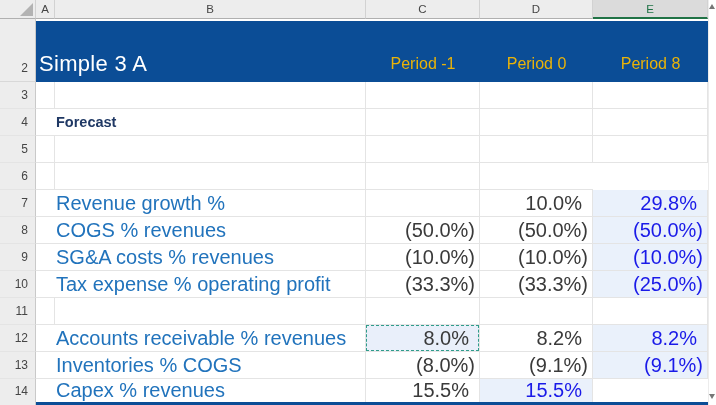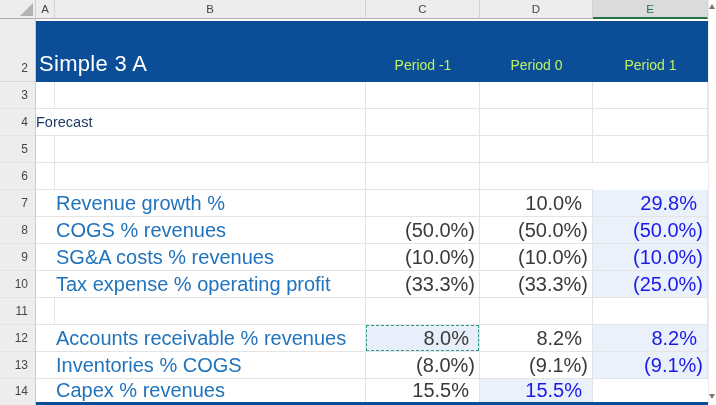--- a/index.html
+++ b/index.html
@@ -33,33 +33,33 @@
   }
   .rh-band { align-items:flex-end; padding-bottom:6px; }
 
   
   .band-row { height:63px; }
   .band {
     grid-column:2/7; margin-top:2px; background:#0B4D96;
     display:grid; grid-template-columns:330px 114px 113px 115px; align-items:end;
   }
   .band-title { color:#fff; font-size:22px; font-weight:300; padding:0 0 5px 3px; letter-spacing:.3px; }
-  .band-period { color:#bef264; font-size:14px; text-align:center; padding-bottom:9px; }
+  .band-period { color:#eab308; font-size:16px; text-align:center; padding-bottom:9px; }
 
   
   .body { height:27px; }
   .body.last { height:23px; }
   .body > div { border-bottom:1px solid #E4E4E4; }
   .body.last > div { border-bottom:none; }
   .lbl {
     grid-column:2/4; border-right:1px solid #E4E4E4;
     display:flex; align-items:center; font-size:20px; white-space:nowrap; overflow:visible;
   }
   .lbl.assump { color:#2173BC; padding-left:20px; }
-  .lbl.section { color:#1F3864; font-weight:normal; padding-left:0; font-size:14.5px;text-align:right; }
+  .lbl.section { color:#1F3864; font-weight:bold; padding-left:20px; font-size:14.5px;text-align:right; }
   .lbl.empty {
     background:linear-gradient(to right, transparent 18px, #E4E4E4 18px, #E4E4E4 19px, transparent 19px);
   }
   .v {
     border-right:1px solid #E4E4E4; font-size:20px; color:#3A3A3A; white-space:pre;
     display:flex; align-items:center; justify-content:flex-end; padding-right:4px;
   }
   .v.pos { padding-right:10px; }
   .v.input { background:#EAF1FB; color:#1A1AE8; }
   .v.copy-sel { background:#E9EFFA; position:relative; }
@@ -100,21 +100,21 @@
     <div class="sel">E</div>
     <div class="sg"></div>
   </div>
 
   <div class="row band-row">
     <div class="rh rh-band">2</div>
     <div class="band">
       <div class="band-title">Simple 3 A</div>
       <div class="band-period">Period -1</div>
       <div class="band-period">Period 0</div>
-      <div class="band-period">Period 1</div>
+      <div class="band-period">Period 8</div>
     </div>
     <div class="sg"></div>
   </div>
 
   <div class="row body">
     <div class="rh">3</div>
     <div class="lbl empty"></div>
     <div class="v"></div>
     <div class="v"></div>
     <div class="v"></div>

